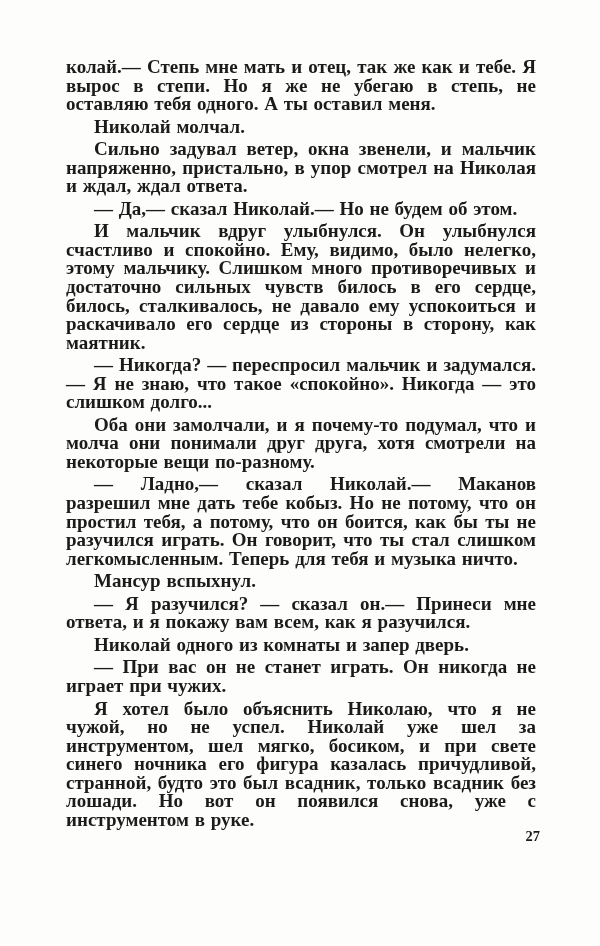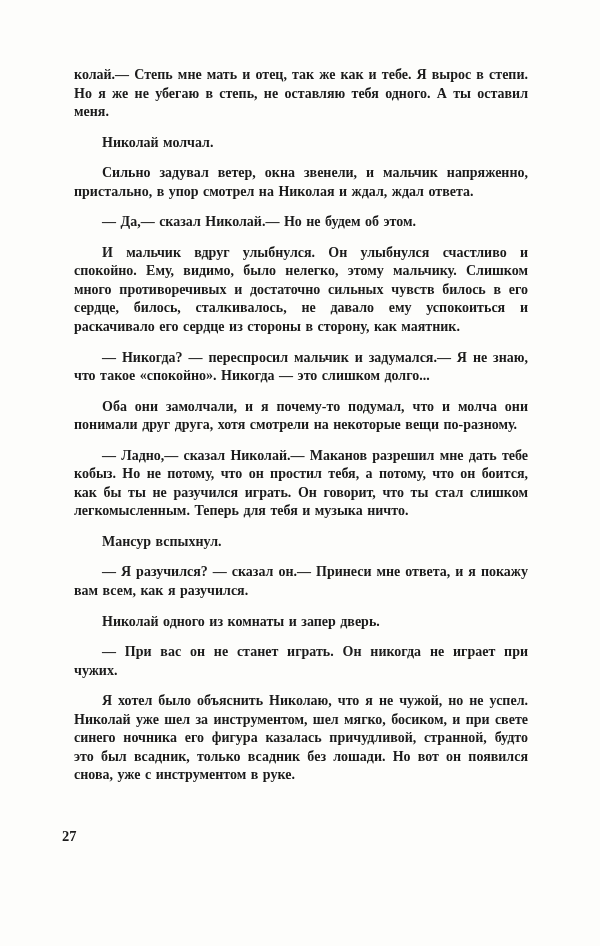--- a/index.html
+++ b/index.html
@@ -23,37 +23,37 @@
     height: 946px;
     background: #fdfdfb;
   }
   .text-block {
     position: absolute;
     left: 62px;
     top: 54px;
     width: 478px;
   }
   .text-block p {
-    margin: 12px;
-    font-size: 14px;
+    margin: 4px;
+    font-size: 19px;
     line-height: 18.55px;
     font-weight: 600;
     text-align: justify;
     text-indent: 28px;
     word-spacing: 1px;
   }
   .text-block p.no-indent {
     text-indent: 0;
   }
   .page-number {
     position: absolute;
     top: 828px;
     left: 62px;
     width: 478px;
-    text-align: left;
+    text-align: right;
     font-size: 14.5px;
     font-weight: 600;
     color: #1b1b1b;
   }
 </style>
 </head>
 <body>
 
 <div class="book-page">
   <div class="text-block">

